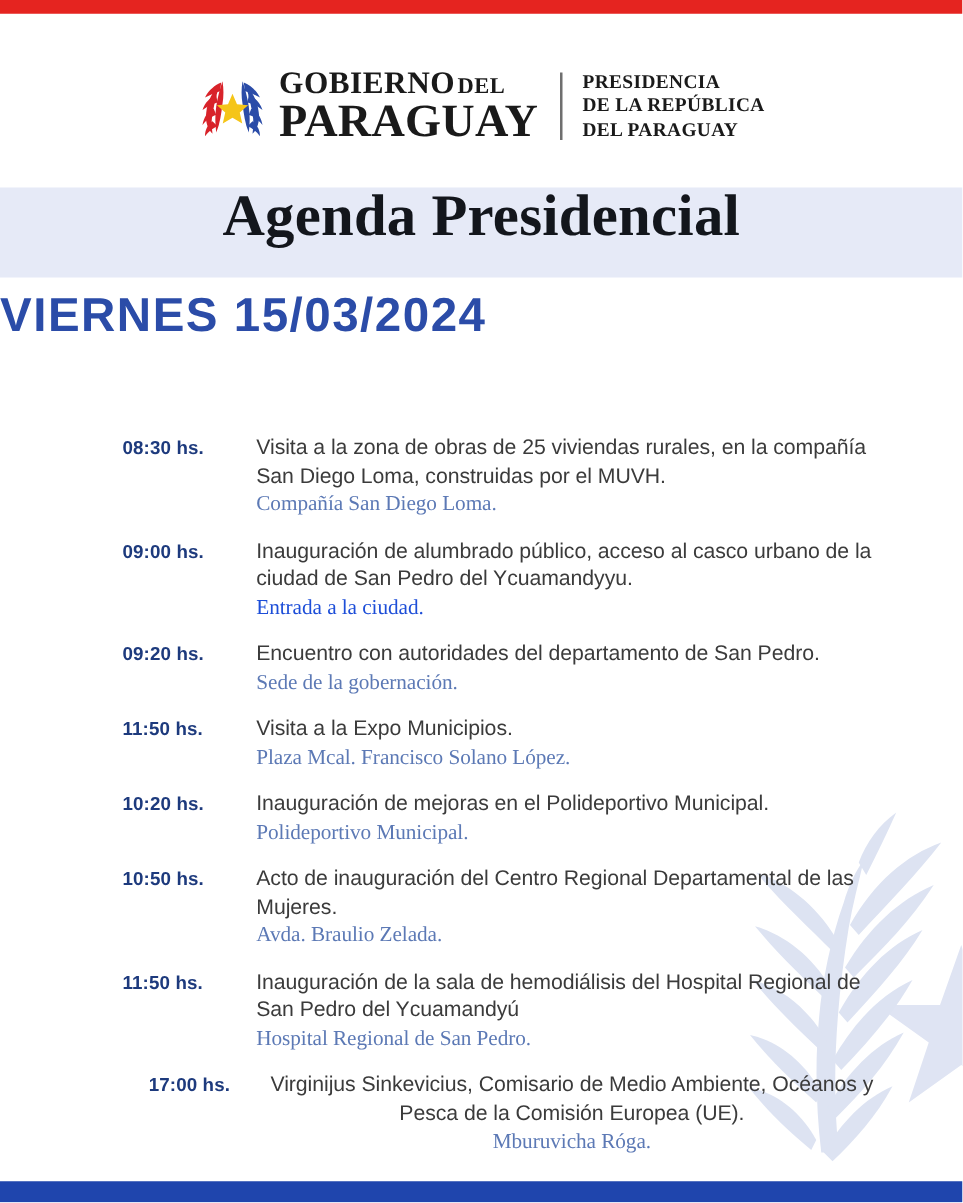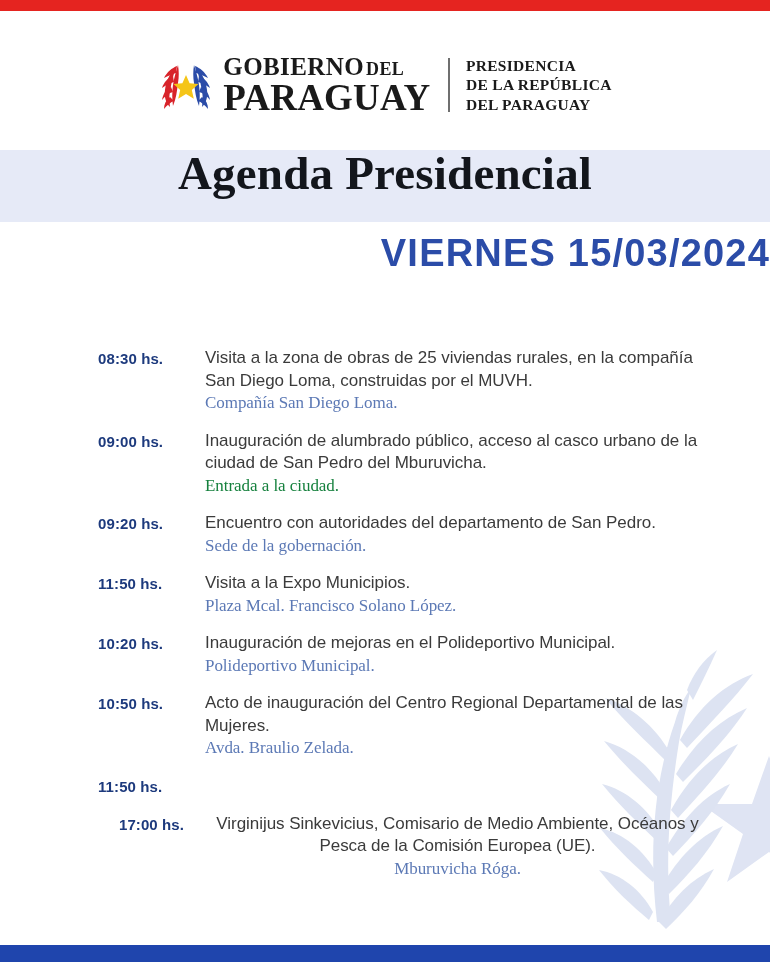--- a/index.html
+++ b/index.html
@@ -130,21 +130,21 @@
     letter-spacing: 0.2px;
     line-height: 1;
   }
 
   
   .date-row {
     position: absolute;
     top: 232px;
     left: 0;
     width: 770px;
-    text-align: right;
+    text-align: left;
   }
   .date-text {
     font-family: "Liberation Sans", sans-serif;
     font-weight: bold;
     font-size: 38px;
     color: #2b4ca8;
     letter-spacing: 1.2px;
   }
 
   
@@ -184,21 +184,21 @@
     letter-spacing: -0.05px;
   }
   .entry-place {
     font-size: 17px;
     color: #5c79b5;
     line-height: 22.5px;
     letter-spacing: -0.05px;
     font-family: Liberation Serif, serif;
   }
   .entry-place.plain {
-    color: #15803d;
+    color: #1d4ed8;
   }
 </style>
 </head>
 <body>
 
 <div class="page">
 
   <div class="top-bar"></div>
 
   <div class="watermark">
@@ -284,21 +284,21 @@
       <div class="entry">
         <div class="entry-time">08:30 hs.</div>
         <div class="entry-body">
           <div class="entry-desc">Visita a la zona de obras de 25 viviendas rurales, en la compañía San Diego Loma, construidas por el MUVH.</div>
           <div class="entry-place">Compañía San Diego Loma.</div>
         </div>
       </div>
       <div class="entry">
         <div class="entry-time">09:00 hs.</div>
         <div class="entry-body">
-          <div class="entry-desc">Inauguración de alumbrado público, acceso al casco urbano de la ciudad de San Pedro del Mburuvicha.</div>
+          <div class="entry-desc">Inauguración de alumbrado público, acceso al casco urbano de la ciudad de San Pedro del Ycuamandyyu.</div>
           <div class="entry-place plain">Entrada a la ciudad.</div>
         </div>
       </div>
       <div class="entry">
         <div class="entry-time">09:20 hs.</div>
         <div class="entry-body">
           <div class="entry-desc">Encuentro con autoridades del departamento de San Pedro.</div>
           <div class="entry-place">Sede de la gobernación.</div>
         </div>
       </div>
@@ -318,20 +318,24 @@
       </div>
       <div class="entry">
         <div class="entry-time">10:50 hs.</div>
         <div class="entry-body">
           <div class="entry-desc">Acto de inauguración del Centro Regional Departamental de las Mujeres.</div>
           <div class="entry-place">Avda. Braulio Zelada.</div>
         </div>
       </div>
       <div class="entry">
         <div class="entry-time">11:50 hs.</div>
+        <div class="entry-body">
+          <div class="entry-desc">Inauguración de la sala de hemodiálisis del Hospital Regional de San Pedro del Ycuamandyú</div>
+          <div class="entry-place">Hospital Regional de San Pedro.</div>
+        </div>
       </div>
       <div class="entry">
         <div class="entry-time">17:00 hs.</div>
         <div class="entry-body">
           <div class="entry-desc">Virginijus Sinkevicius, Comisario de Medio Ambiente, Océanos y Pesca de la Comisión Europea (UE).</div>
           <div class="entry-place">Mburuvicha Róga.</div>
         </div>
       </div>
     </div>
 

